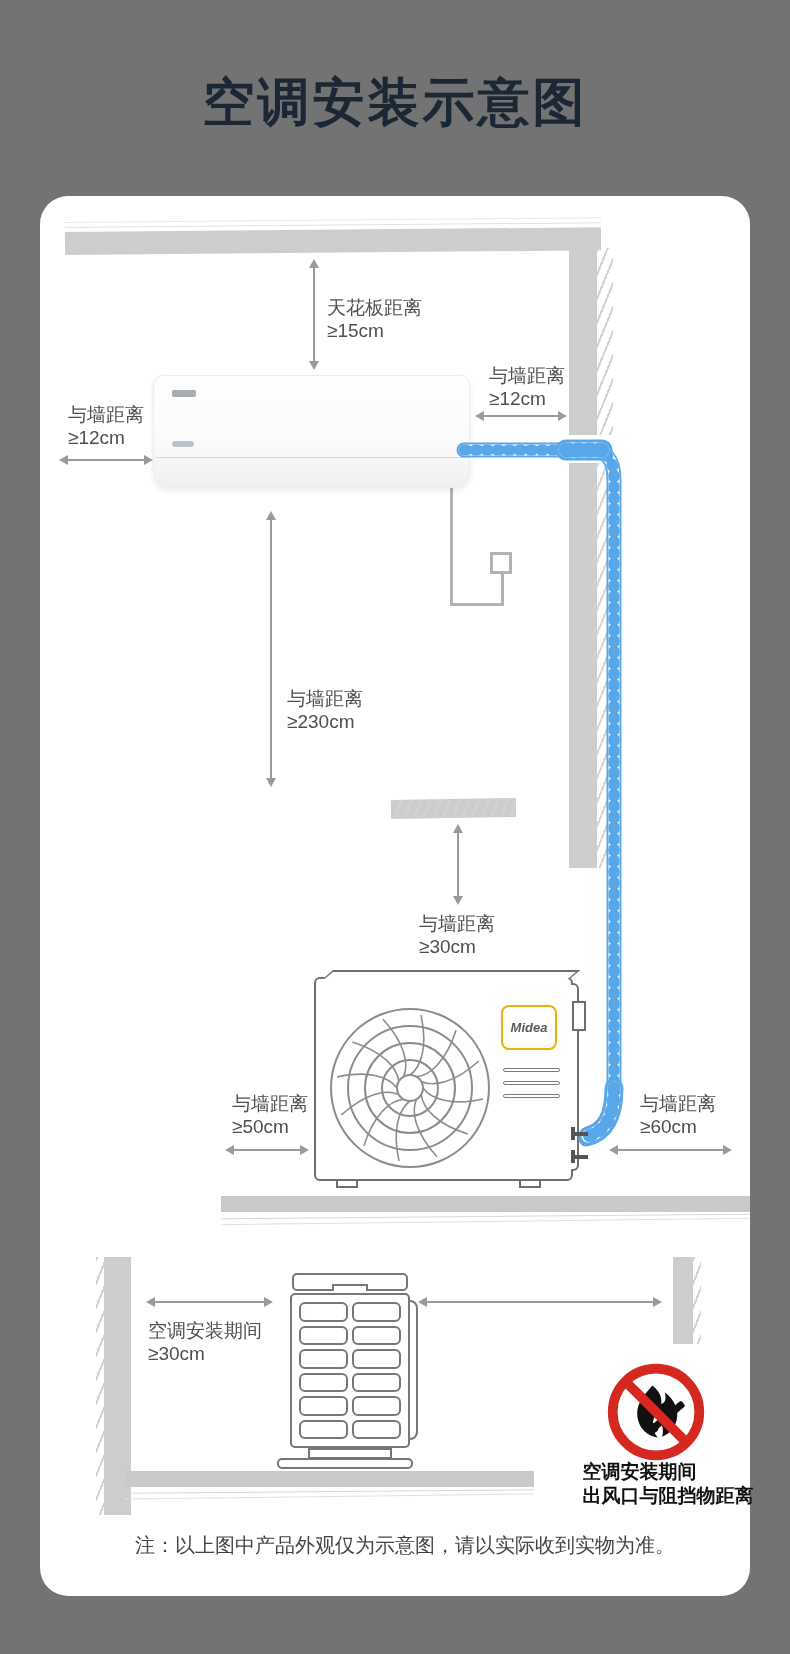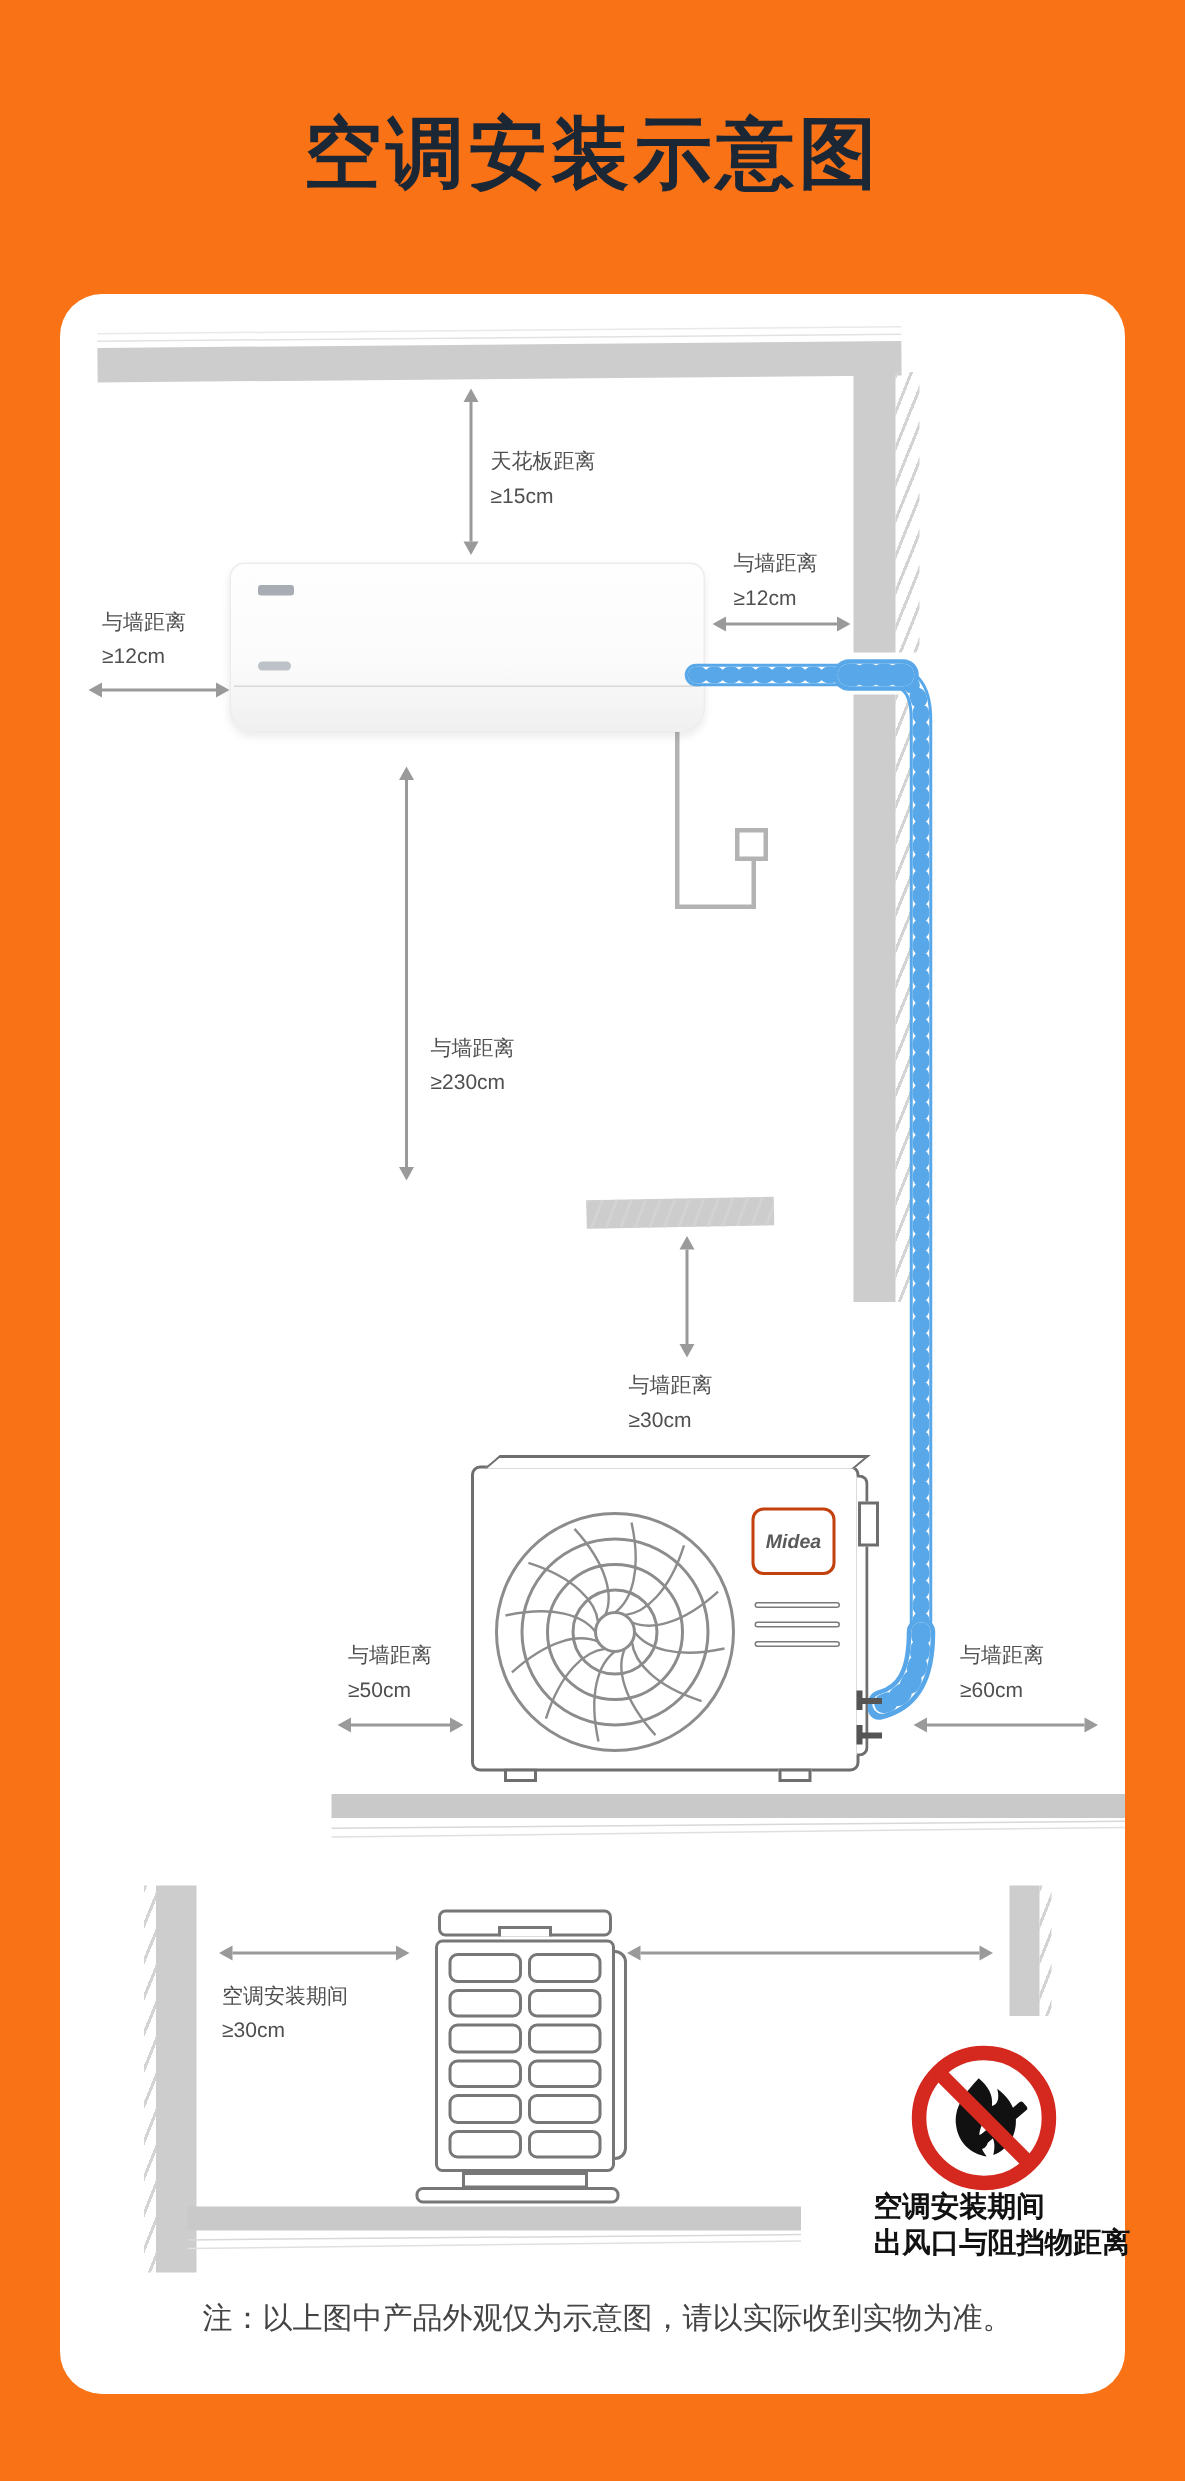--- a/index.html
+++ b/index.html
@@ -1,27 +1,27 @@
 <!DOCTYPE html>
 <html><head>
 <meta charset="utf-8">
 <style>
   html,body{margin:0;padding:0;background:#e4edf7;}
   *{box-sizing:border-box;}
-  #stage{position:relative;width:790px;height:1654px;background:#f97316;overflow:hidden;
+  #stage{position:relative;width:790px;height:1654px;background:#737373;overflow:hidden;
          font-family:"Liberation Sans","DejaVu Sans",sans-serif;}
   
   .title{position:absolute;left:0;top:68px;width:100%;text-align:center;
          font-size:52px;font-weight:900;letter-spacing:3px;color:#1c2736;}
   
   .card{position:absolute;left:40px;top:196px;width:710px;height:1400px;
         background:#ffffff;border-radius:28px;}
   .abs{position:absolute;}
   
-  .m-label{position:absolute;font-size:14px;line-height:23px;color:#4f4f4f;white-space:nowrap;z-index:8;}
+  .m-label{position:absolute;font-size:19px;line-height:23px;color:#4f4f4f;white-space:nowrap;z-index:8;}
   .m-label span{display:block;}
   
   .arr-v{position:absolute;width:2px;background:#9a9a9a;z-index:8;}
   .arr-v::before{content:"";position:absolute;left:-4px;top:-9px;
     border-left:5px solid transparent;border-right:5px solid transparent;border-bottom:9px solid #9a9a9a;}
   .arr-v::after{content:"";position:absolute;left:-4px;bottom:-9px;
     border-left:5px solid transparent;border-right:5px solid transparent;border-top:9px solid #9a9a9a;}
   .arr-h{position:absolute;height:2px;background:#9a9a9a;z-index:8;}
   .arr-h::before{content:"";position:absolute;top:-4px;left:-9px;
     border-top:5px solid transparent;border-bottom:5px solid transparent;border-right:9px solid #9a9a9a;}
@@ -56,21 +56,21 @@
   
   .outdoor{position:absolute;left:274px;top:781px;width:259px;height:204px;background:#fff;
            border:2px solid #6e6e6e;border-radius:6px;z-index:4;}
   .ou-top{position:absolute;left:12px;right:-4px;top:-9px;height:9px;background:#fff;
           border:2px solid #6e6e6e;border-bottom:none;transform:skewX(-50deg);}
   .ou-side{position:absolute;right:-8px;top:4px;bottom:8px;width:8px;background:#fff;
            border:2px solid #6e6e6e;border-left:none;border-radius:0 6px 6px 0;}
   .ou-bracket{position:absolute;right:-15px;top:22px;width:14px;height:30px;background:#fff;
               border:2px solid #6e6e6e;}
   .ou-foot{position:absolute;bottom:-9px;width:22px;height:9px;background:#fff;border:2px solid #6e6e6e;}
-  .badge{position:absolute;left:185px;top:26px;width:56px;height:45px;border:2px solid #c2410c;
+  .badge{position:absolute;left:185px;top:26px;width:56px;height:45px;border:2px solid #eab308;
          border-radius:8px;display:flex;align-items:center;justify-content:center;
          font-size:13px;font-weight:bold;font-style:italic;color:#5a5a5a;}
   .louver{position:absolute;left:187px;width:57px;height:4px;border:1px solid #7a7a7a;border-radius:3px;}
   
   .tv-cap{position:absolute;left:252px;top:1077px;width:116px;height:18px;border:2px solid #777;
           border-radius:5px;background:#fff;z-index:4;}
   .tv-notch{position:absolute;left:50%;transform:translateX(-50%);bottom:-2px;width:36px;height:7px;
             border:2px solid #777;border-bottom:none;background:#fff;}
   .tv-body{position:absolute;left:250px;top:1097px;width:120px;height:155px;border:2px solid #777;
            border-radius:5px;background:#fff;z-index:4;

